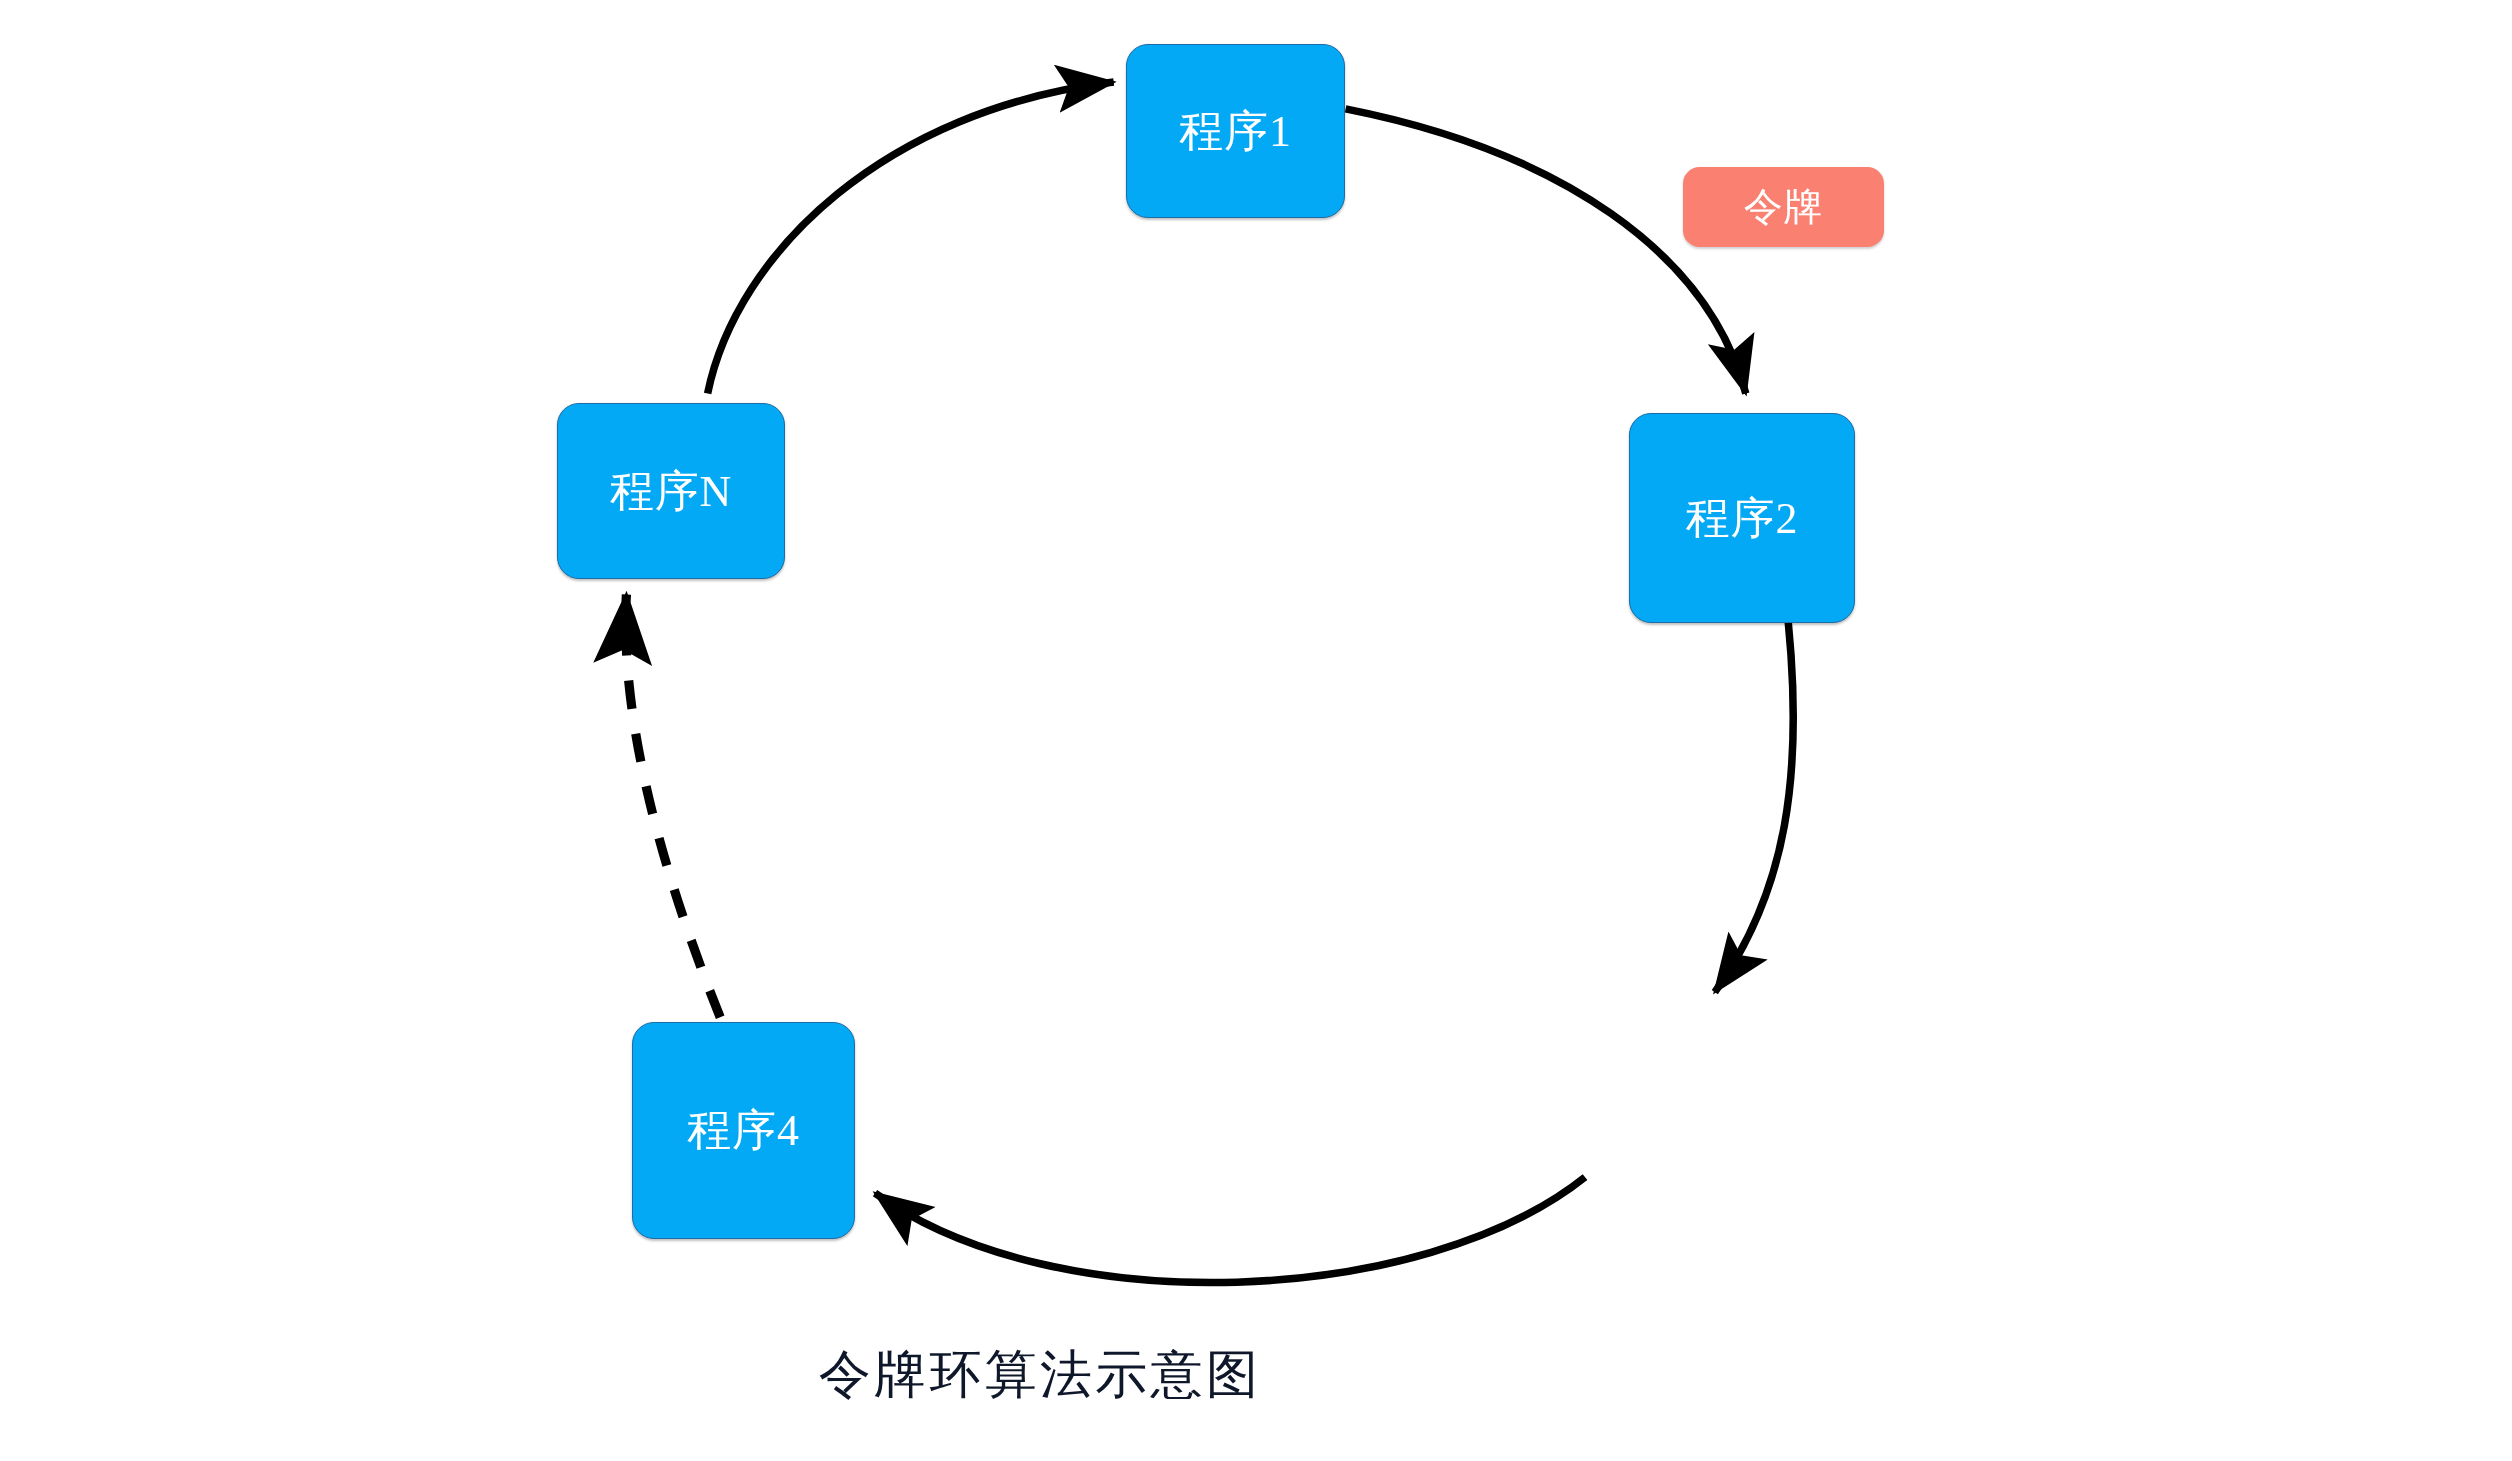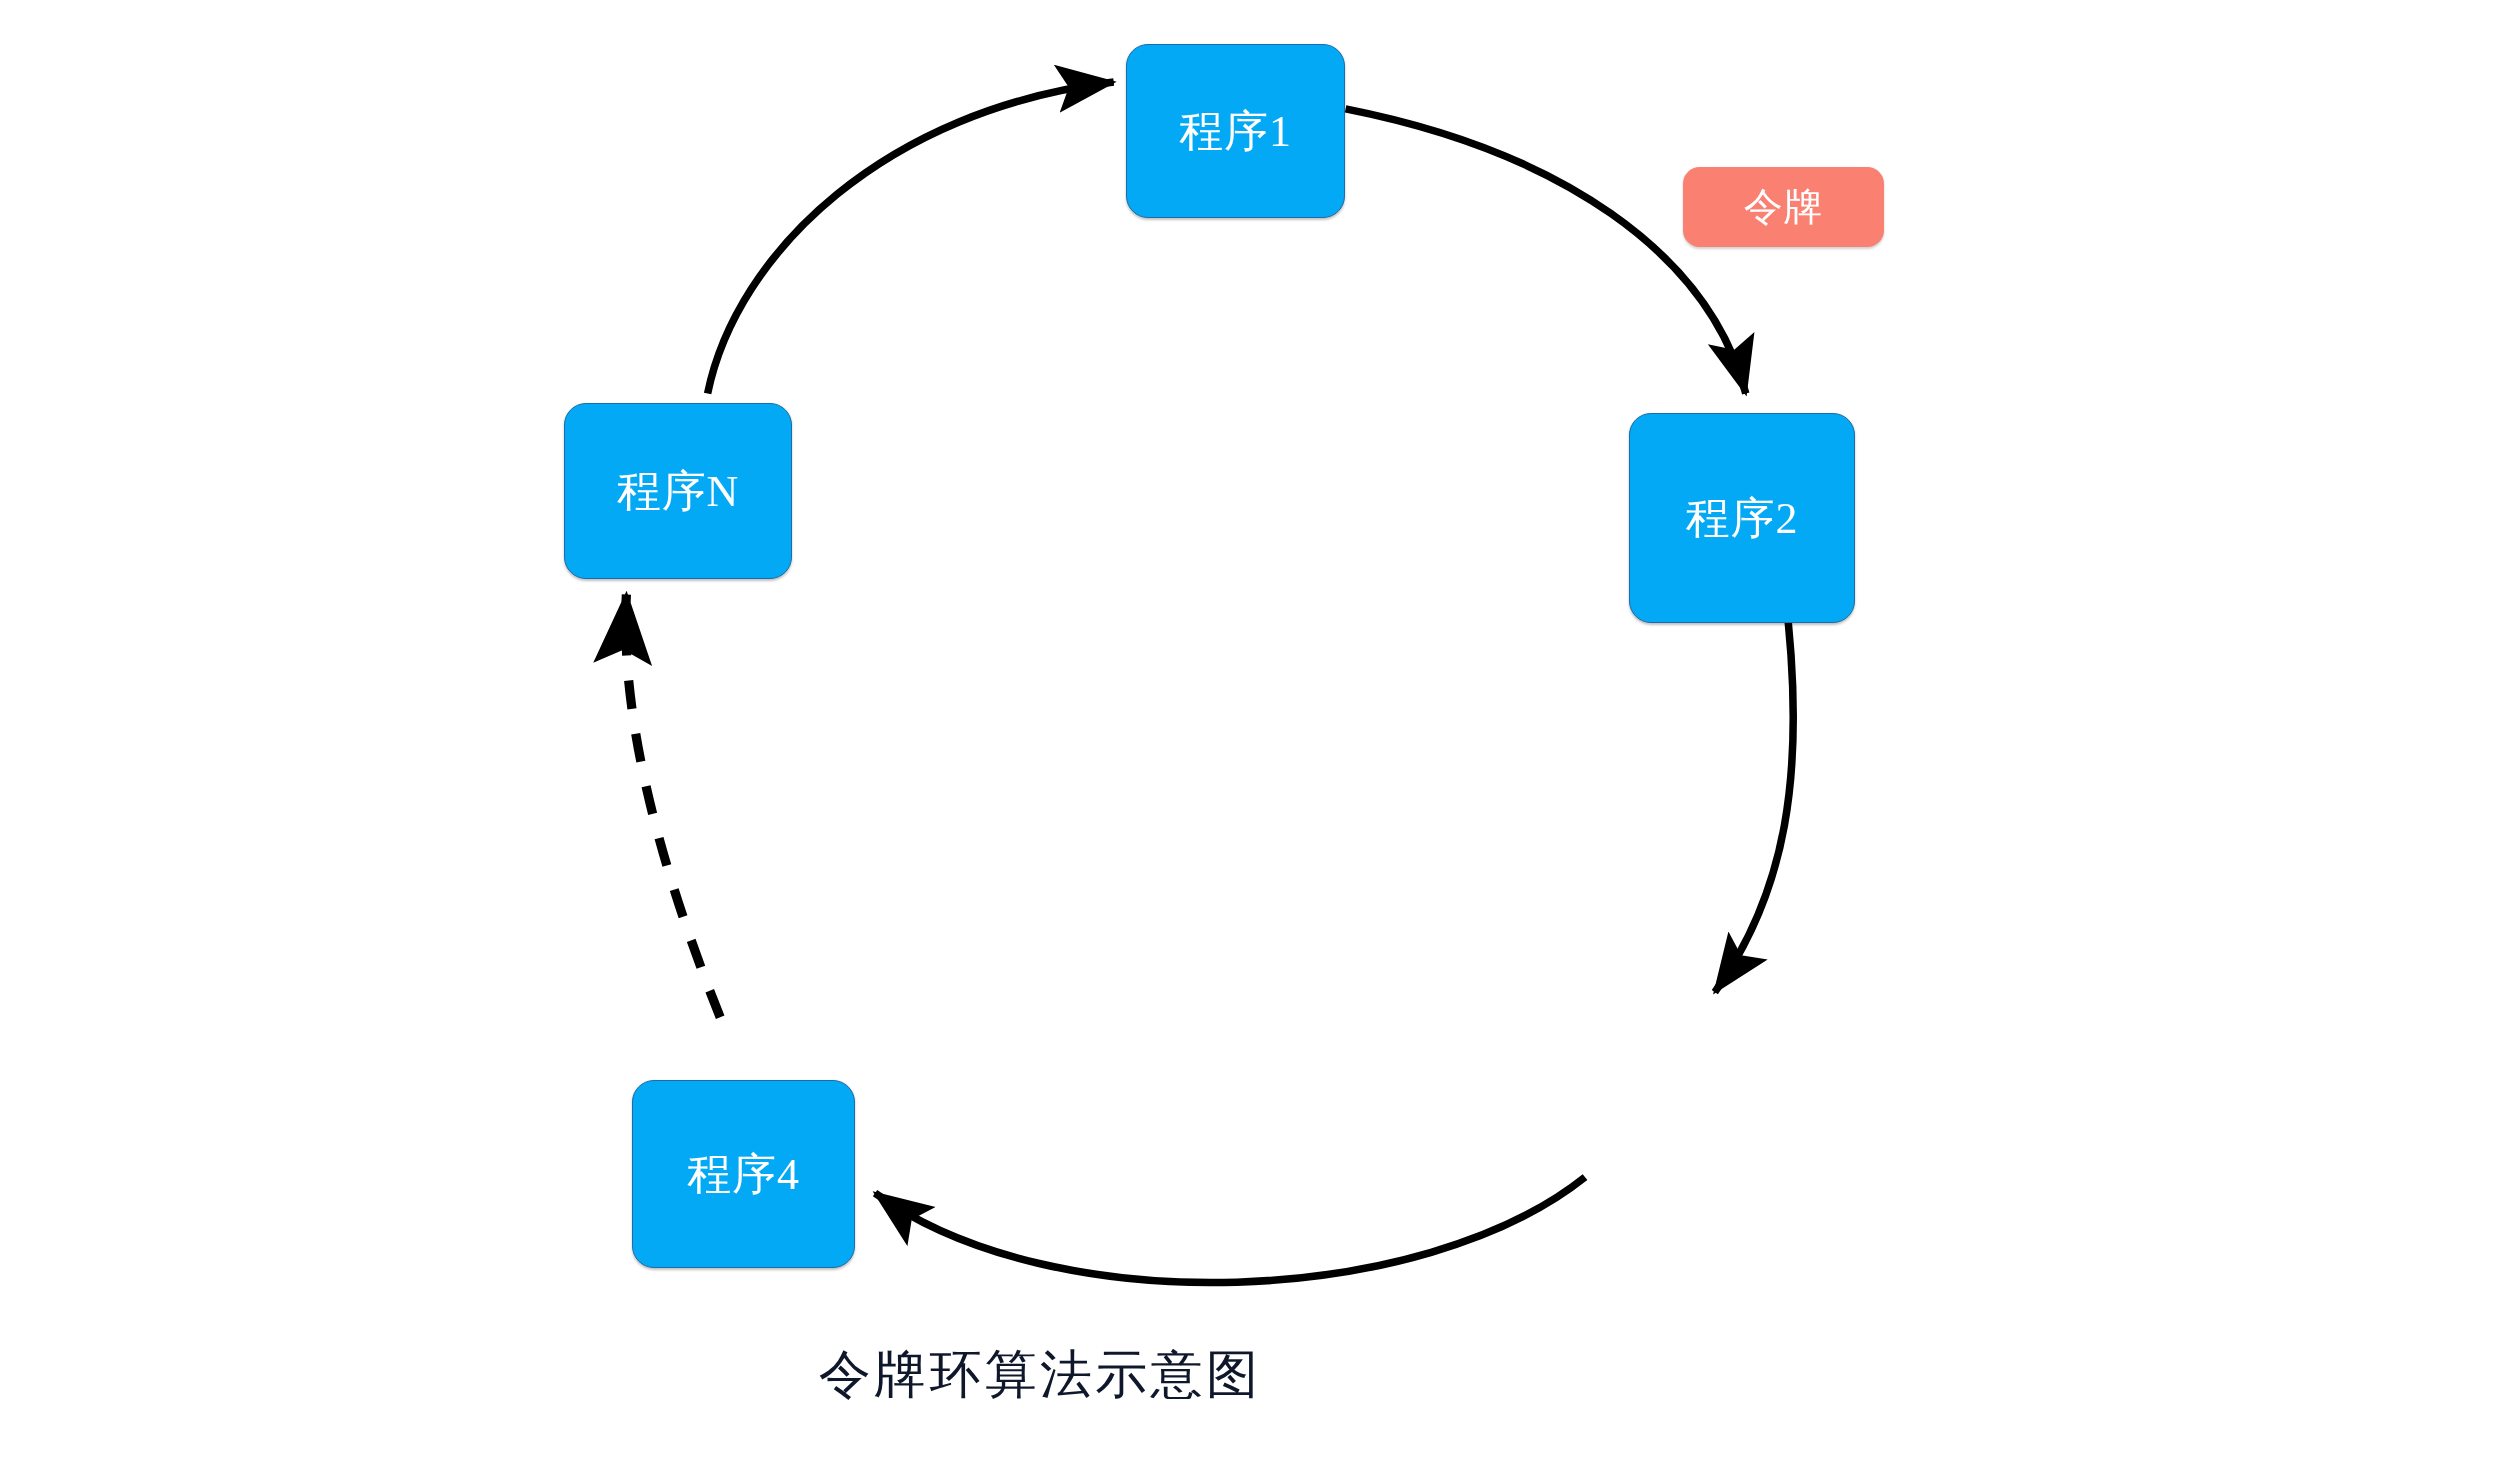--- a/index.html
+++ b/index.html
@@ -86,25 +86,25 @@
 
   <div class="node process" style="left:1126px; top:44px; width:219px; height:174px;">
     <span>程序1</span>
   </div>
 
   <div class="node process" style="left:1629px; top:413px; width:226px; height:210px;">
     <span>程序2</span>
   </div>
 
 
-  <div class="node process" style="left:632px; top:1080px; width:223px; height:188px;">
+  <div class="node process" style="left:632px; top:1022px; width:223px; height:217px;">
     <span>程序4</span>
   </div>
 
-  <div class="node process" style="left:557px; top:403px; width:228px; height:176px;margin-left:7px;">
+  <div class="node process" style="left:557px; top:403px; width:228px; height:176px;">
     <span>程序N</span>
   </div>
 
   <div class="node token" style="left:1683px; top:167px; width:201px; height:80px; font-size:39px;">
     <span>令牌</span>
   </div>
 
   <div id="caption">令牌环算法示意图</div>
 
 </div>

